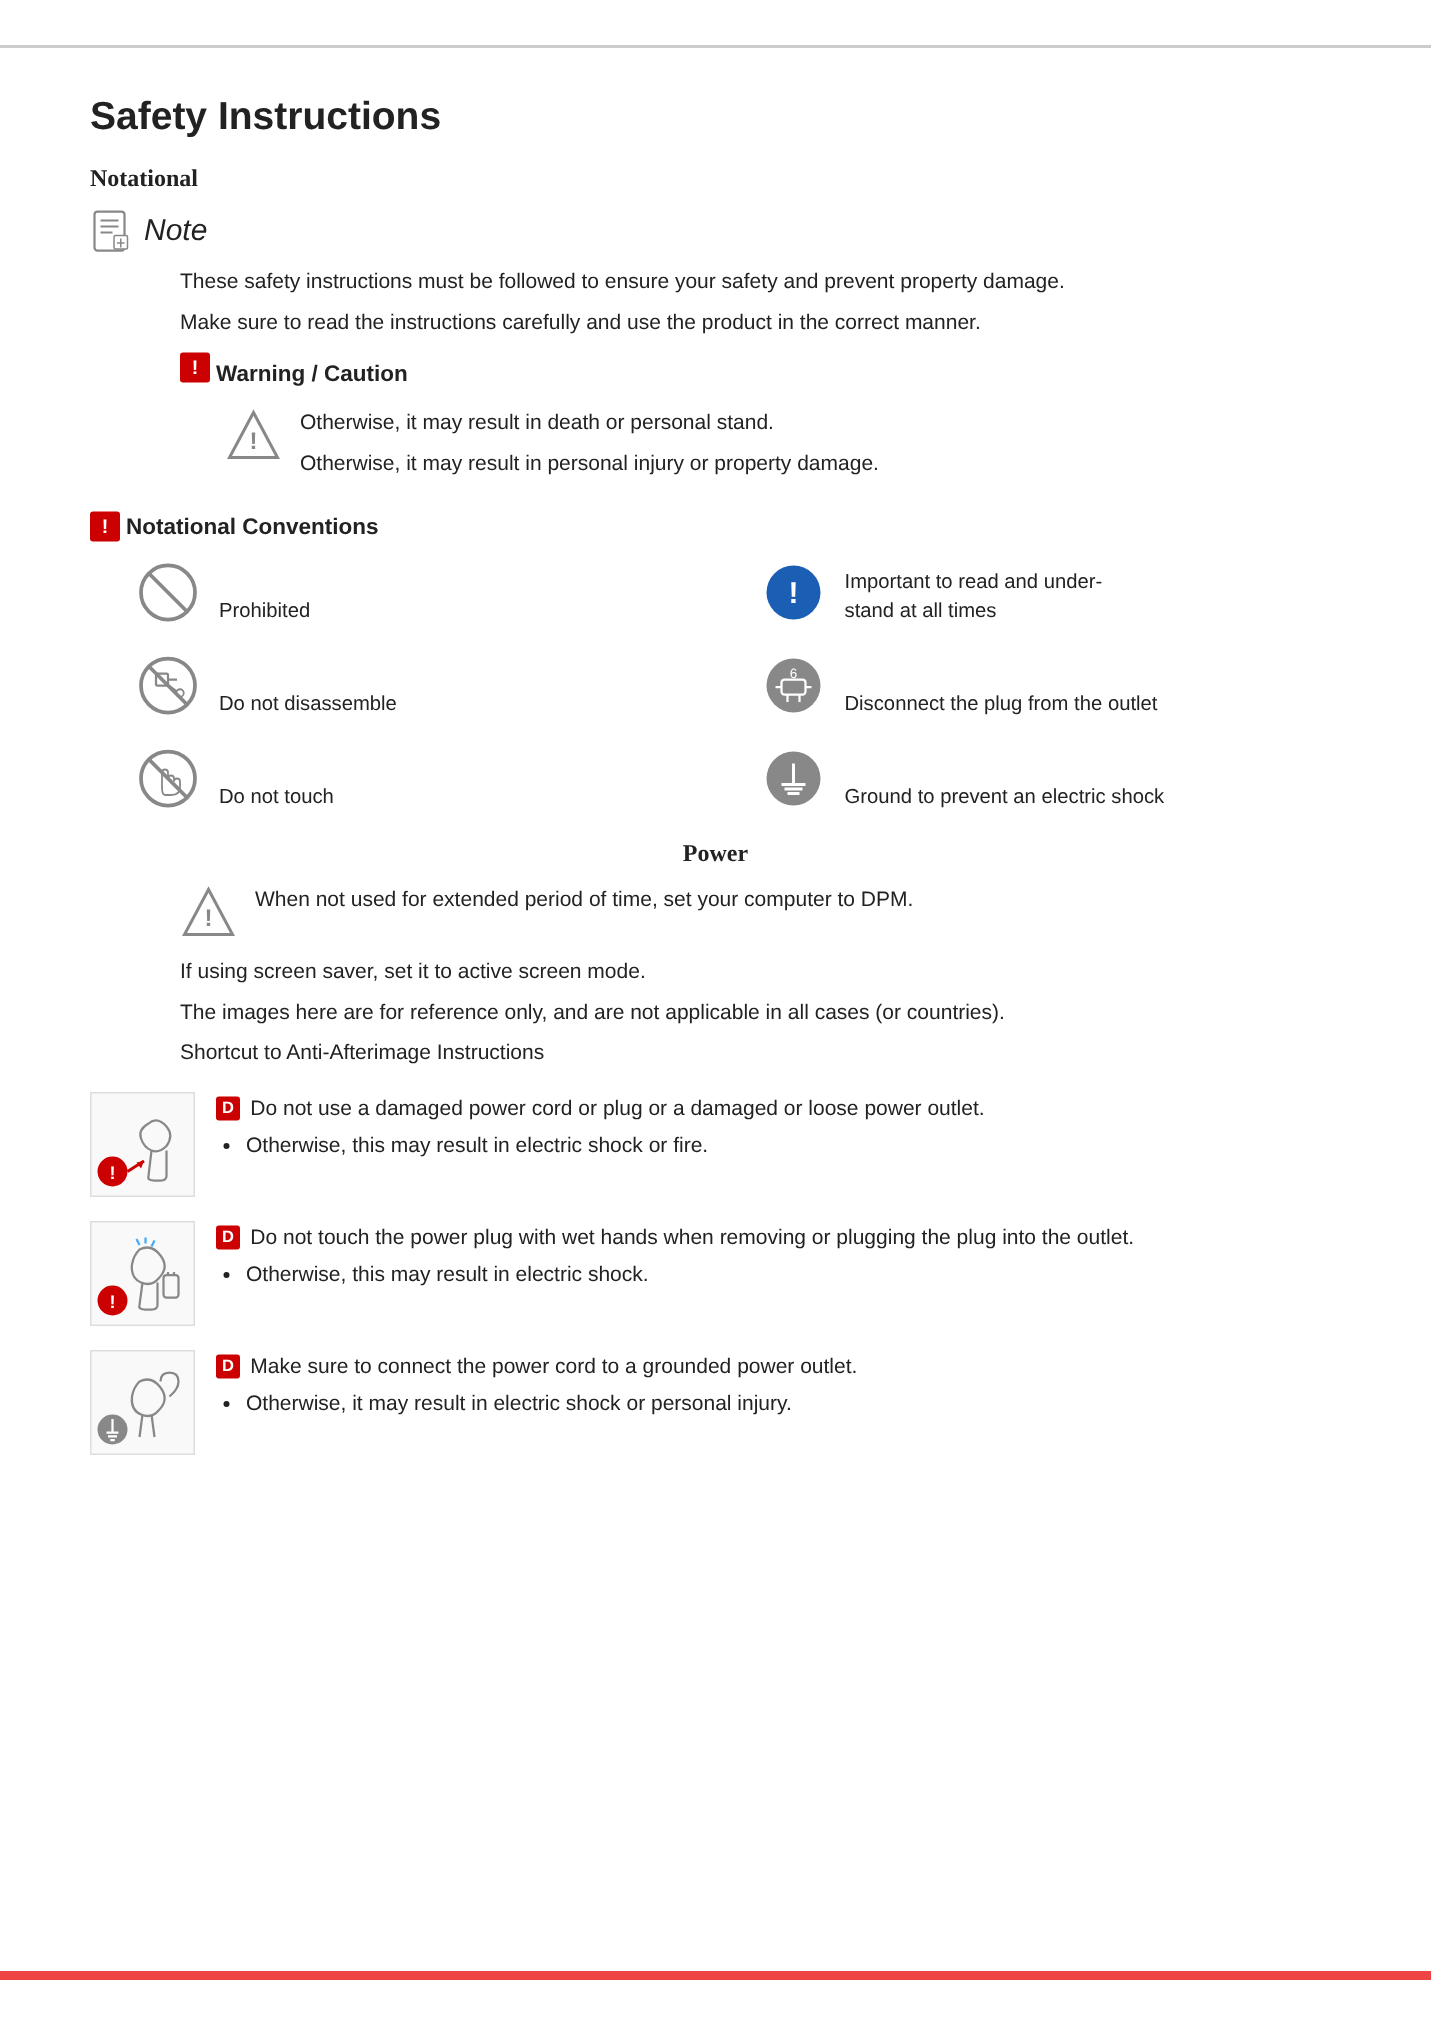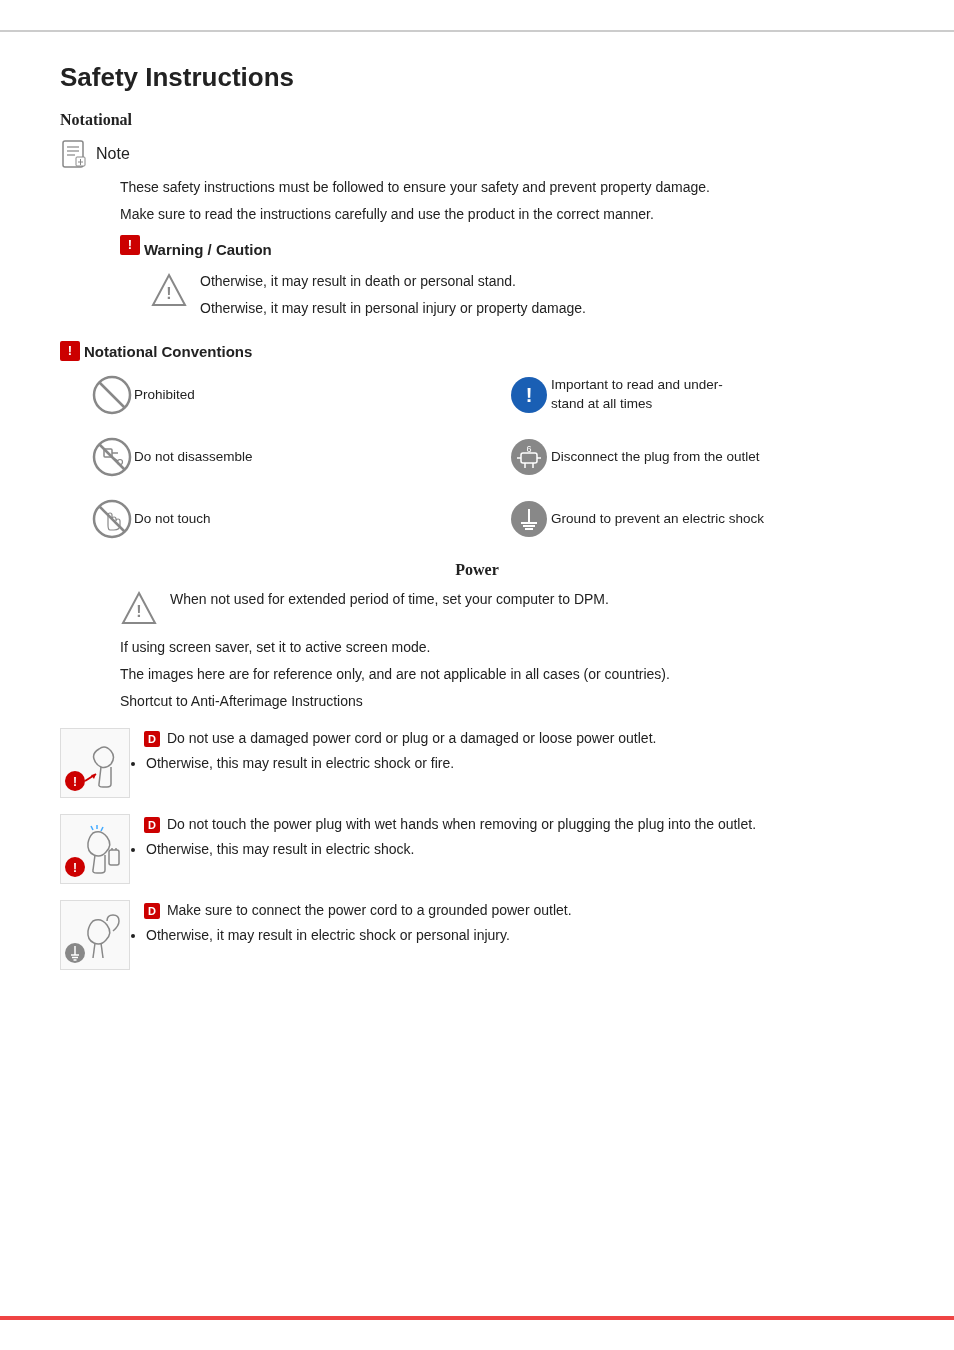--- a/index.html
+++ b/index.html
@@ -7,21 +7,21 @@
       font-family: Arial, sans-serif;
       font-size: 14px;
       background: #fff;
       color: #222;
       width: 954px;
       min-height: 1350px;
     }
     .page {
       padding: 30px 60px 30px 60px;
       border-top: 2px solid #ccc;
-      border-bottom: 4px solid #ef4444;
+      border-bottom: 6px solid #ef4444;
       min-height: 1290px;
       margin: 30px 0;
     }
     h1 {
       font-size: 26px;
       font-weight: bold;
       margin-bottom: 18px;
     }
     h2 {
       font-size: 16px;
@@ -34,22 +34,23 @@
       align-items: center;
       margin-bottom: 8px;
     }
     .note-icon {
       width: 30px;
       height: 30px;
       margin-right: 6px;
       flex-shrink: 0;
     }
     .note-label {
-      font-size: 16px;
+      font-size: 20px;
       font-weight: normal;
+      font-style: italic;
     }
     .body-text {
       margin-bottom: 6px;
       line-height: 1.5;
     }
     .warning-row {
       display: flex;
       align-items: flex-start;
       margin: 10px 0 6px 0;
     }
@@ -71,22 +72,22 @@
     }
     .conventions-grid {
       display: grid;
       grid-template-columns: 1fr 1fr;
       gap: 18px 30px;
       margin-left: 30px;
       margin-bottom: 20px;
     }
     .convention-item {
       display: flex;
-      align-items: center;
-      gap: 0;
+      align-items: flex-end;
+      gap: 12px;
     }
     .conv-icon {
       width: 44px;
       height: 44px;
       flex-shrink: 0;
     }
     .conv-label {
       font-size: 13.5px;
       line-height: 1.4;
     }
@@ -107,21 +108,21 @@
       overflow: hidden;
     }
     .power-text {
       flex: 1;
       line-height: 1.5;
     }
     .power-text-inner {
       margin-bottom: 4px;
     }
     .bullet {
-      margin-left: 2px;
+      margin-left: 20px;
       list-style: disc;
     }
     .bullet li {
       margin-bottom: 2px;
     }
     .indent {
       margin-left: 60px;
     }
     .red-exclaim {
       display: inline-block;

